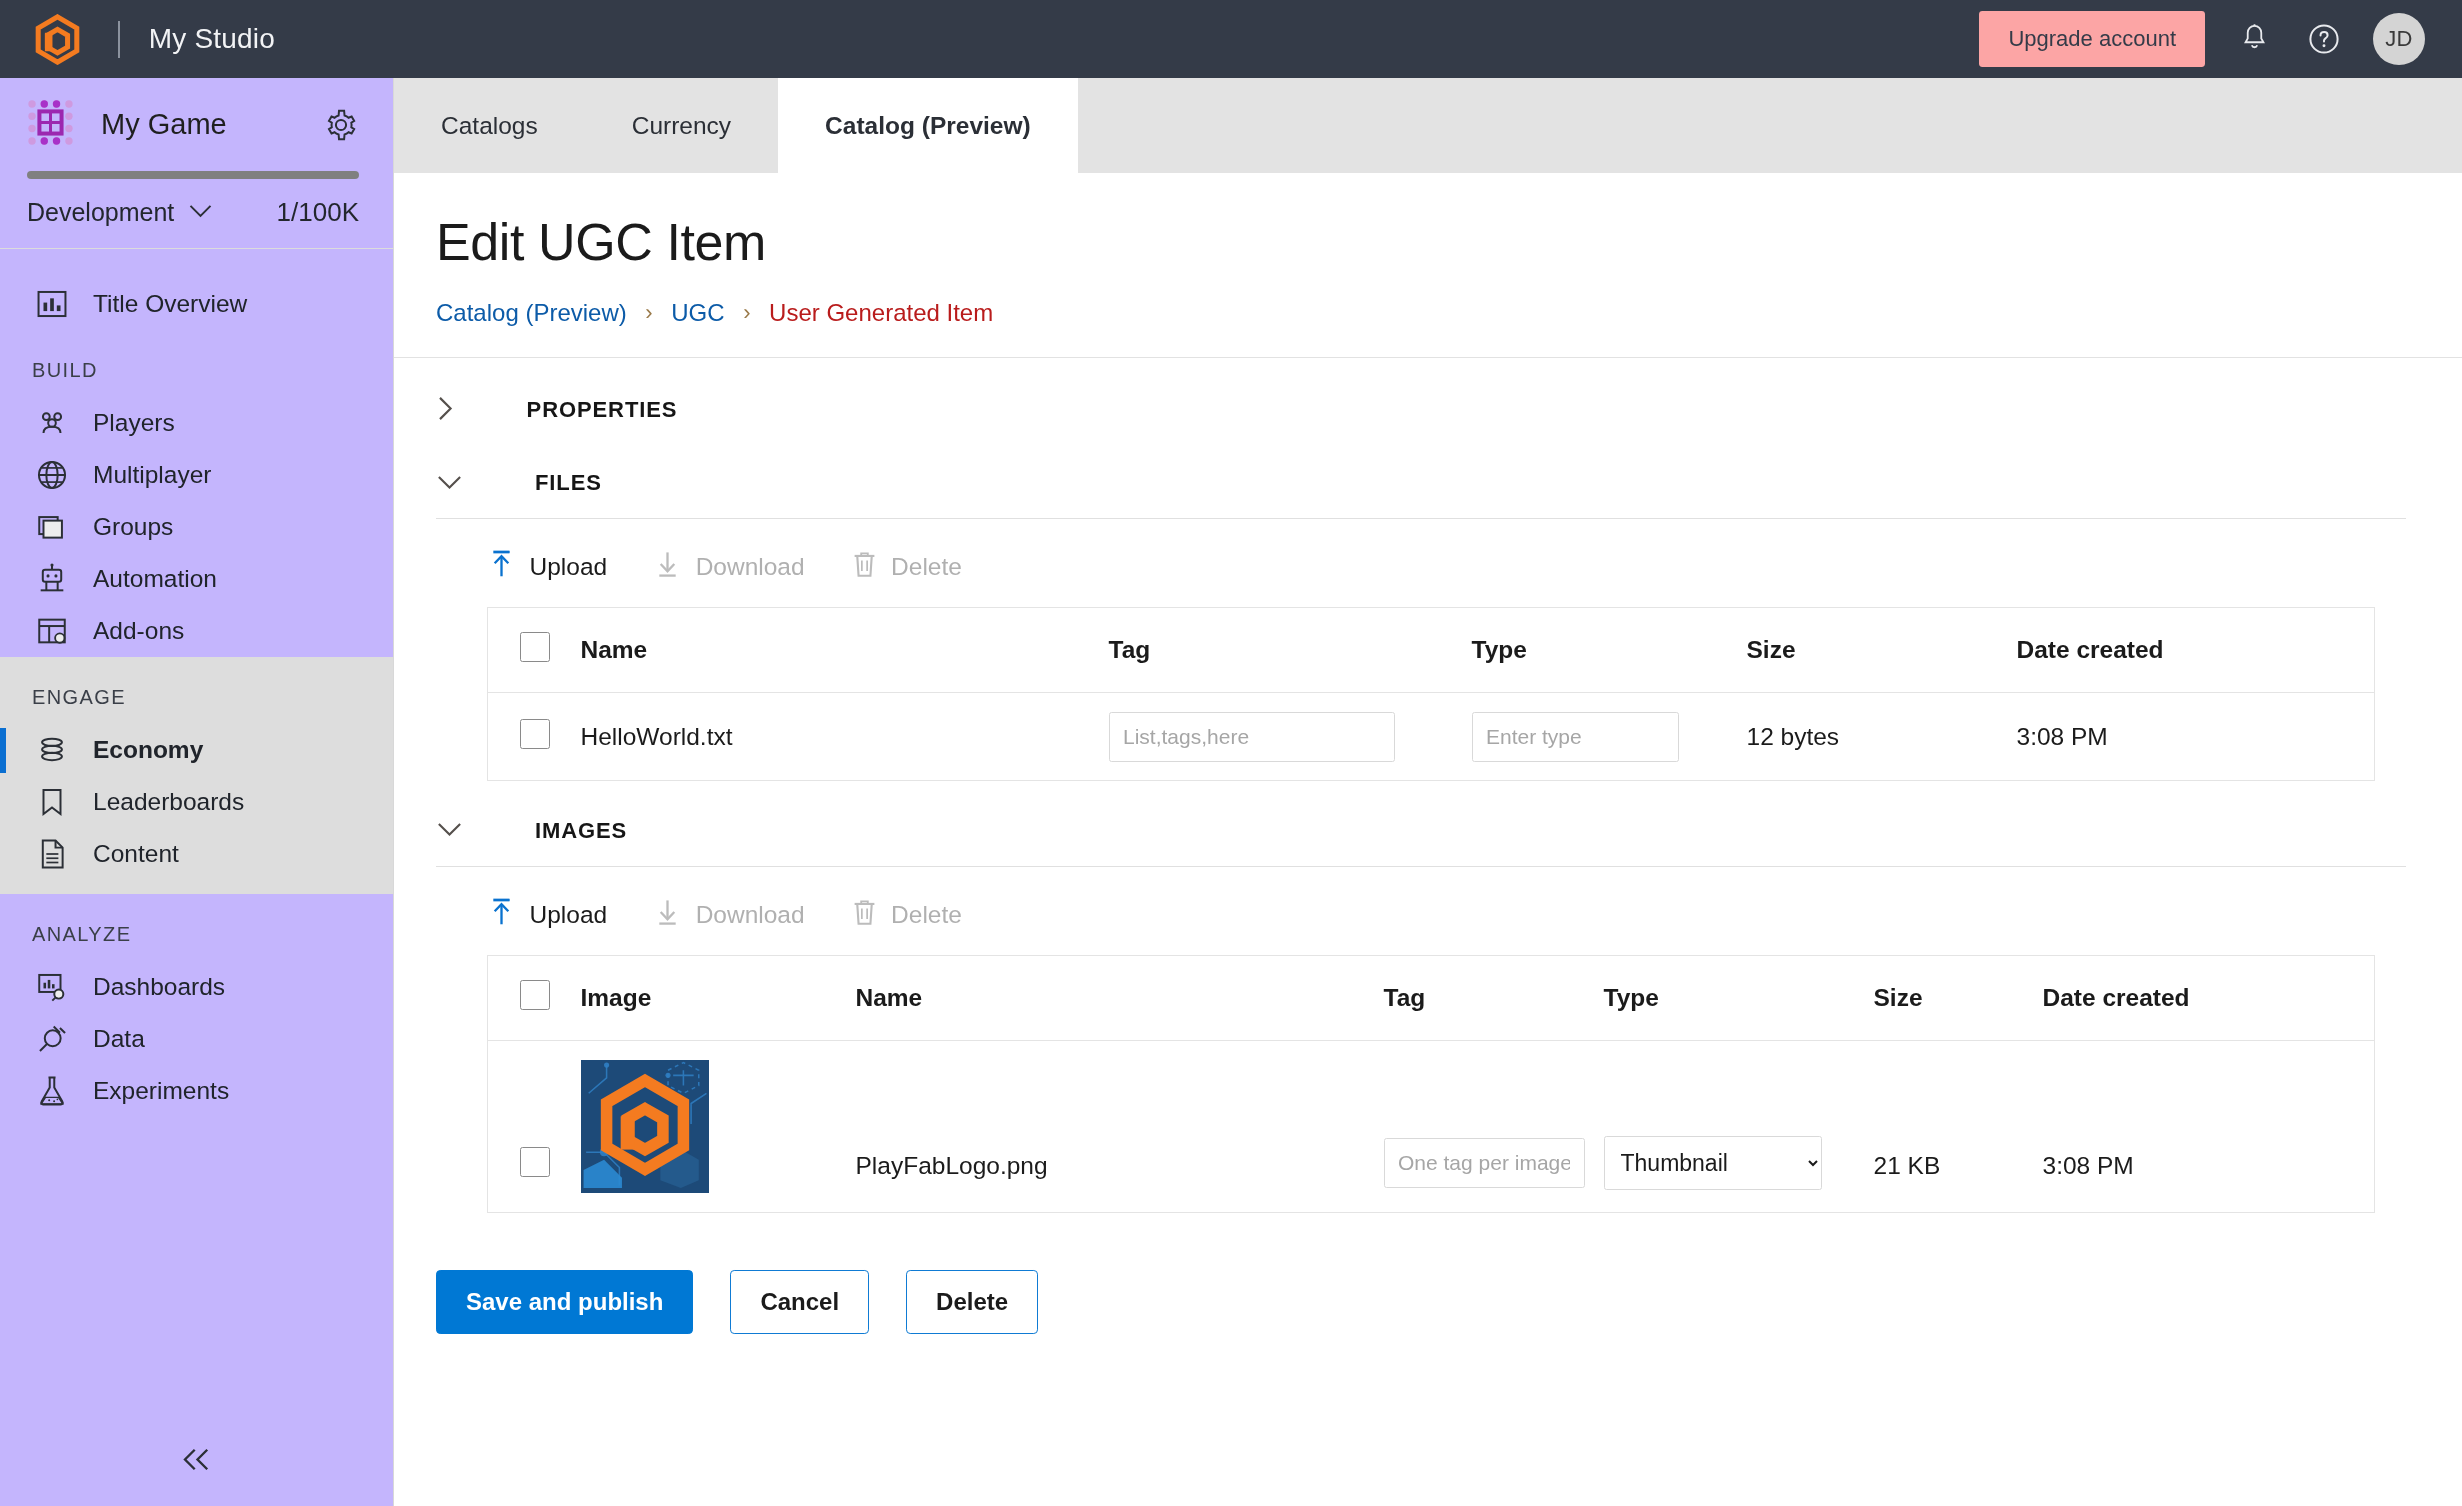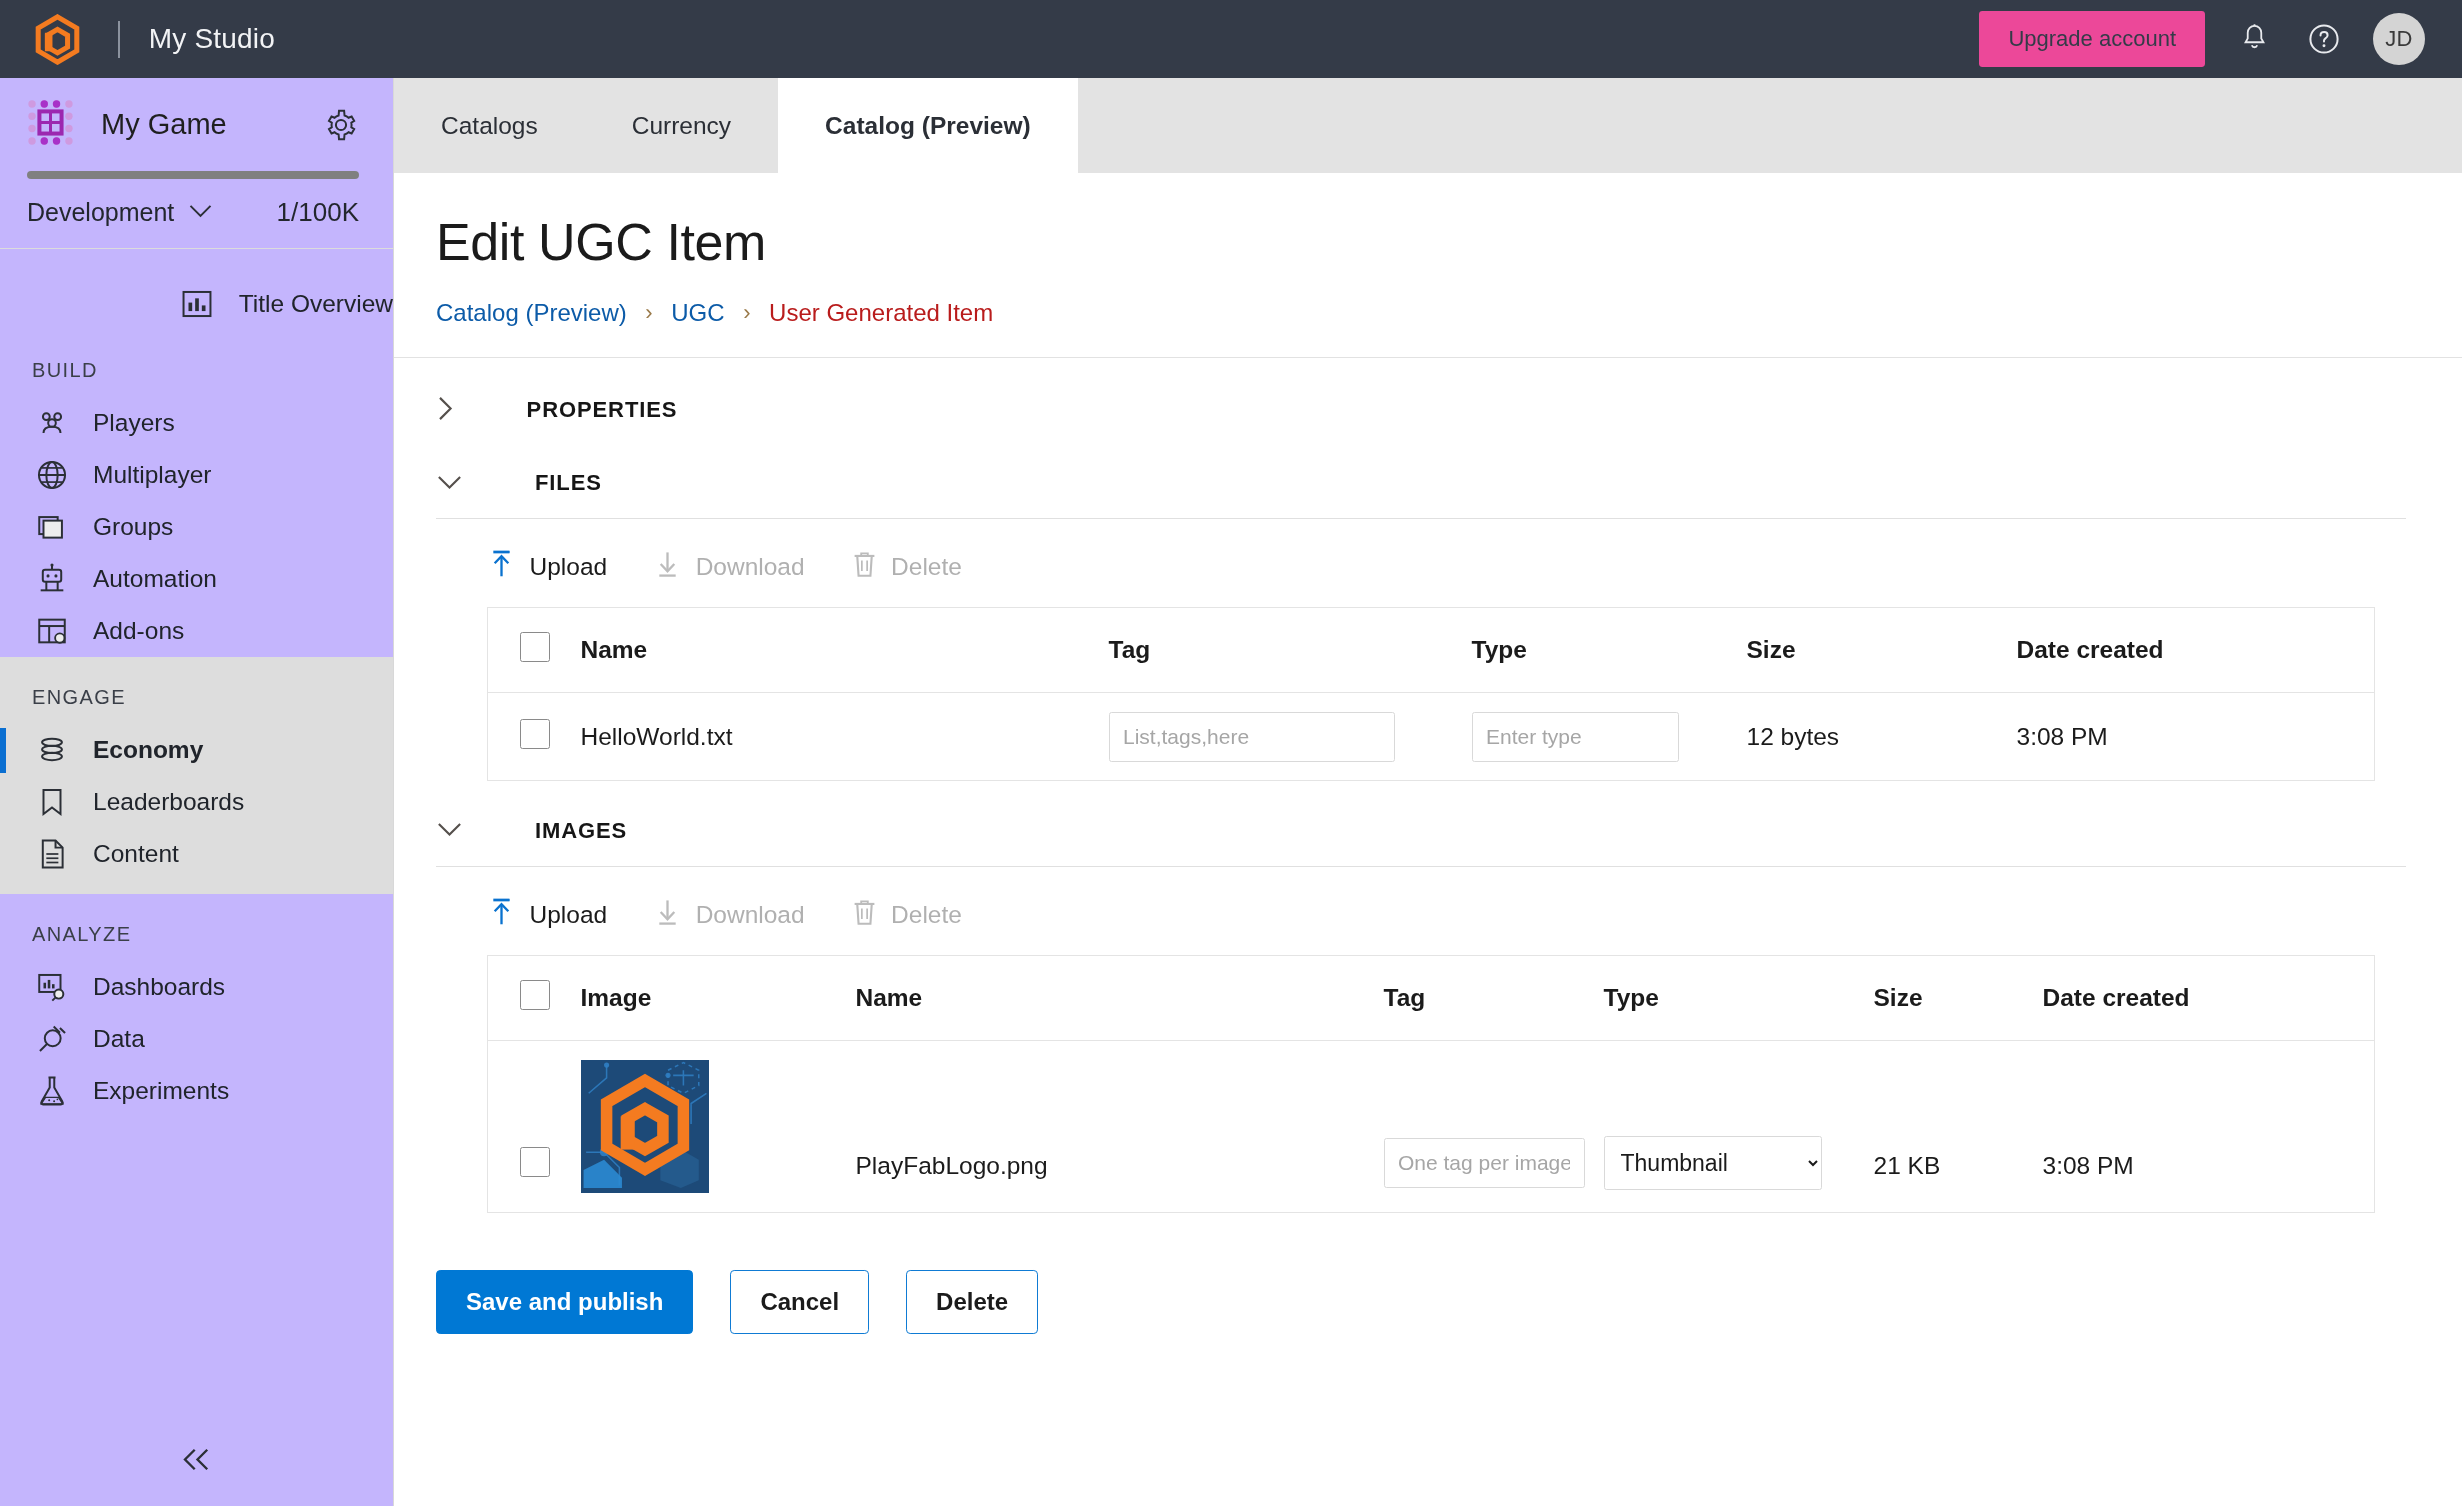--- a/index.html
+++ b/index.html
@@ -17,21 +17,21 @@
     display: flex; align-items: center;
   }
   #brand { display: flex; align-items: center; padding-left: 34px; }
   #brand .logo { width: 47px; height: 51px; }
   #brand .vbar { width: 1.7px; height: 37px; background: #8b929e; margin: 0 29px 0 37px; }
   #brand .studio-name { color: #f2f3f5; font-size: 28px; letter-spacing: 0.2px; }
   #topbar-right {
     margin-left: auto; display: flex; align-items: center; padding-right: 37px; gap: 30px;
   }
   #upgrade-btn {
-    background: #ec4899; color: #343B48; border: none; border-radius: 3.4px;
+    background: #fca5a5; color: #343B48; border: none; border-radius: 3.4px;
     font-size: 22px; font-family: "Liberation Sans", sans-serif;
     padding: 15px 29px; cursor: pointer; white-space: nowrap;
   }
   .topbar-icon { width: 39px; height: 39px; display: flex; align-items: center; justify-content: center; cursor: pointer; }
   #avatar {
     width: 52px; height: 52px; border-radius: 50%; background: #d4d4d4;
     display: flex; align-items: center; justify-content: center;
     color: #3a3a3a; font-size: 22px; letter-spacing: 0.4px;
   }
 
@@ -245,21 +245,21 @@
       <span id="env-name">Development</span>
       <span>
         <svg width="25" height="17" viewBox="0 0 20 13">
             <polyline points="2,2 10,10 18,2" fill="none" stroke="#2b2f36" stroke-width="1.6"></polyline>
           </svg>
       </span>
     </span>
     <span id="env-quota">1/100K</span>
   </div>
 
-  <div class="nav-item" style="margin-top:29px;justify-content:flex-end;">
+  <div class="nav-item" style="margin-top:29px;">
     <span class="nav-icon">
       <svg width="34" height="34" viewBox="0 0 24 24">
         <rect x="2.5" y="3.5" width="19" height="17" fill="none" stroke="#2b2f36" stroke-width="1.4"></rect>
         <rect x="6" y="11" width="2.6" height="6" fill="#2b2f36"></rect>
         <rect x="10.7" y="8" width="2.6" height="9" fill="#2b2f36"></rect>
         <rect x="15.4" y="13" width="2.6" height="4" fill="#2b2f36"></rect>
       </svg>
     </span>
     <span class="nav-label">Title Overview</span>
   </div>

